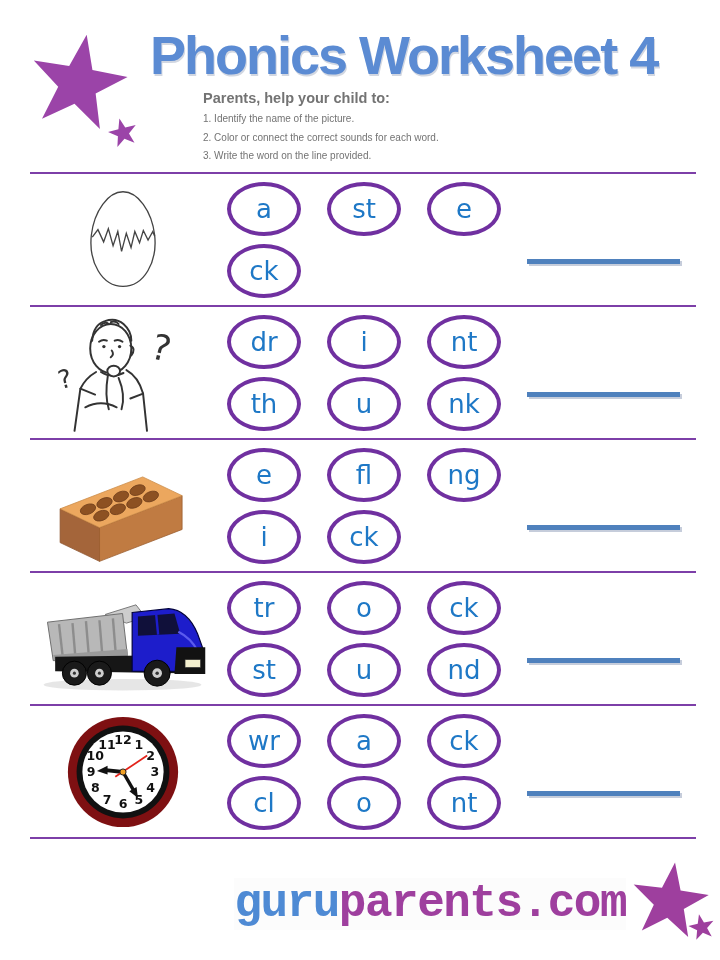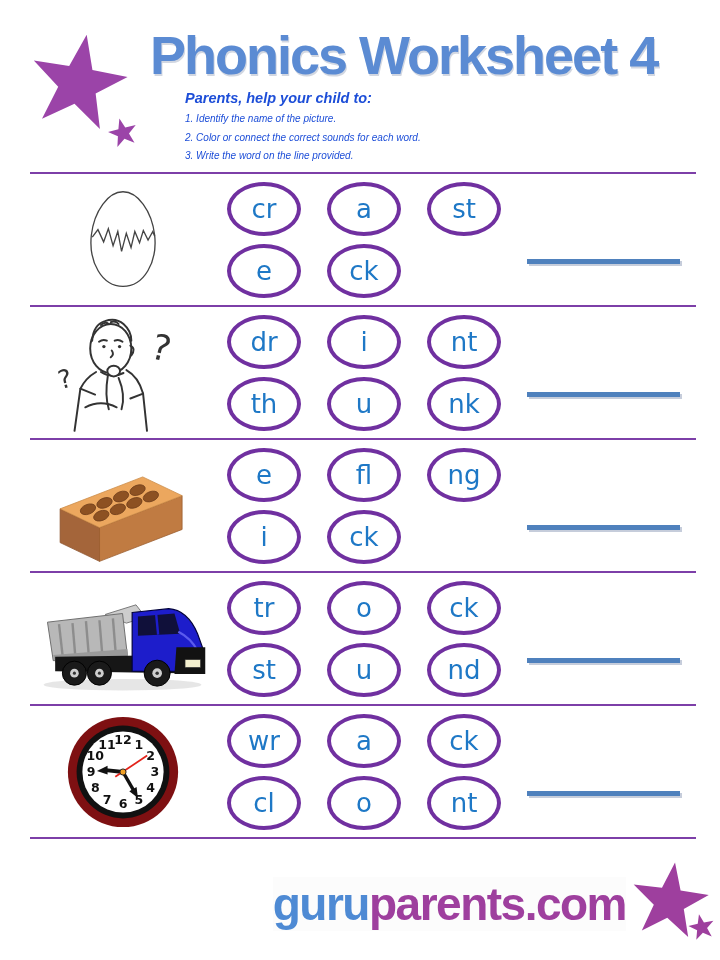--- a/index.html
+++ b/index.html
@@ -10,21 +10,21 @@
   }
 
   
   .logo-star { position:absolute; left:22px; top:22px; }
   .page-title {
     position:absolute; left:150px; top:26px; width:560px;
     font-size:54px; line-height:58px; font-weight:bold; letter-spacing:-2px;
     color:#5b8bd3; text-shadow:1px 2px 0 rgba(125,140,170,.35);
     font-family:"Liberation Sans", sans-serif;
   }
-  .instructions { position:absolute; left:185px; top:90px; color:#1d4ed8;font-style:italic; }
+  .instructions { position:absolute; left:203px; top:90px; color:#737373; }
   .instructions .ih { font-weight:bold; font-size:14.5px; margin-bottom:4px; }
   .instructions .il { font-size:10px; line-height:18.5px; }
 
   
   .rows {
     position:absolute; top:172px; left:30px; width:666px;
     border-top:2px solid #7d3fa8;
   }
   .wrow {
     position:relative; height:133px; border-bottom:2px solid #7d3fa8;
@@ -46,21 +46,21 @@
     background:#4f81bd; box-shadow:2px 2px 0 rgba(160,172,195,.6);
   }
 
   
   .footer {
     position:absolute; top:847px; left:0; width:720px; height:113px;
     display:flex; align-items:center; justify-content:flex-end;
     padding-right:4px;
   }
   .brand {
-    font-family:Liberation Sans, sans-serif; font-weight:bold;
+    font-family:Liberation Mono, monospace; font-weight:bold;
     font-size:46px; letter-spacing:-1.5px; white-space:nowrap;
     background:#fcfcfc;
   }
   .brand .b-blue { color:#4e8ad4; }
   .brand .b-purple { color:#9e3f9e; }
 
   svg text.clock-num {
     font-family:"DejaVu Sans", sans-serif; font-weight:bold; font-size:13px; fill:#111;
   }
   svg text.qmark { font-family:"DejaVu Sans", sans-serif; fill:#333; }
@@ -89,21 +89,20 @@
   <div class="rows">
 
     <div class="wrow">
       <div class="img-cell">
         <svg width="90" height="104" viewBox="0 0 95 110">
           <path d="M47.5,4 C63,4 78,24 81,50 C84,78 70,104 47.5,104 C25,104 11,78 14,50 C17,24 32,4 47.5,4 Z" fill="#fff" stroke="#444" stroke-width="1.4"></path>
           <polyline points="15,52 21,44 27,57 32,43 37,61 42,46 46,67 51,48 56,63 60,46 65,58 69,45 74,55 79,46 81,51" fill="none" stroke="#444" stroke-width="1.4"></polyline>
         </svg>
       </div>
       <div class="ovals">
-        <div class="oval">cr</div>
         <div class="oval">a</div>
         <div class="oval">st</div>
         <div class="oval">e</div>
         <div class="oval">ck</div>
       </div>
       <div class="answer-line"></div>
     </div>
 
     <div class="wrow">
       <div class="img-cell">

